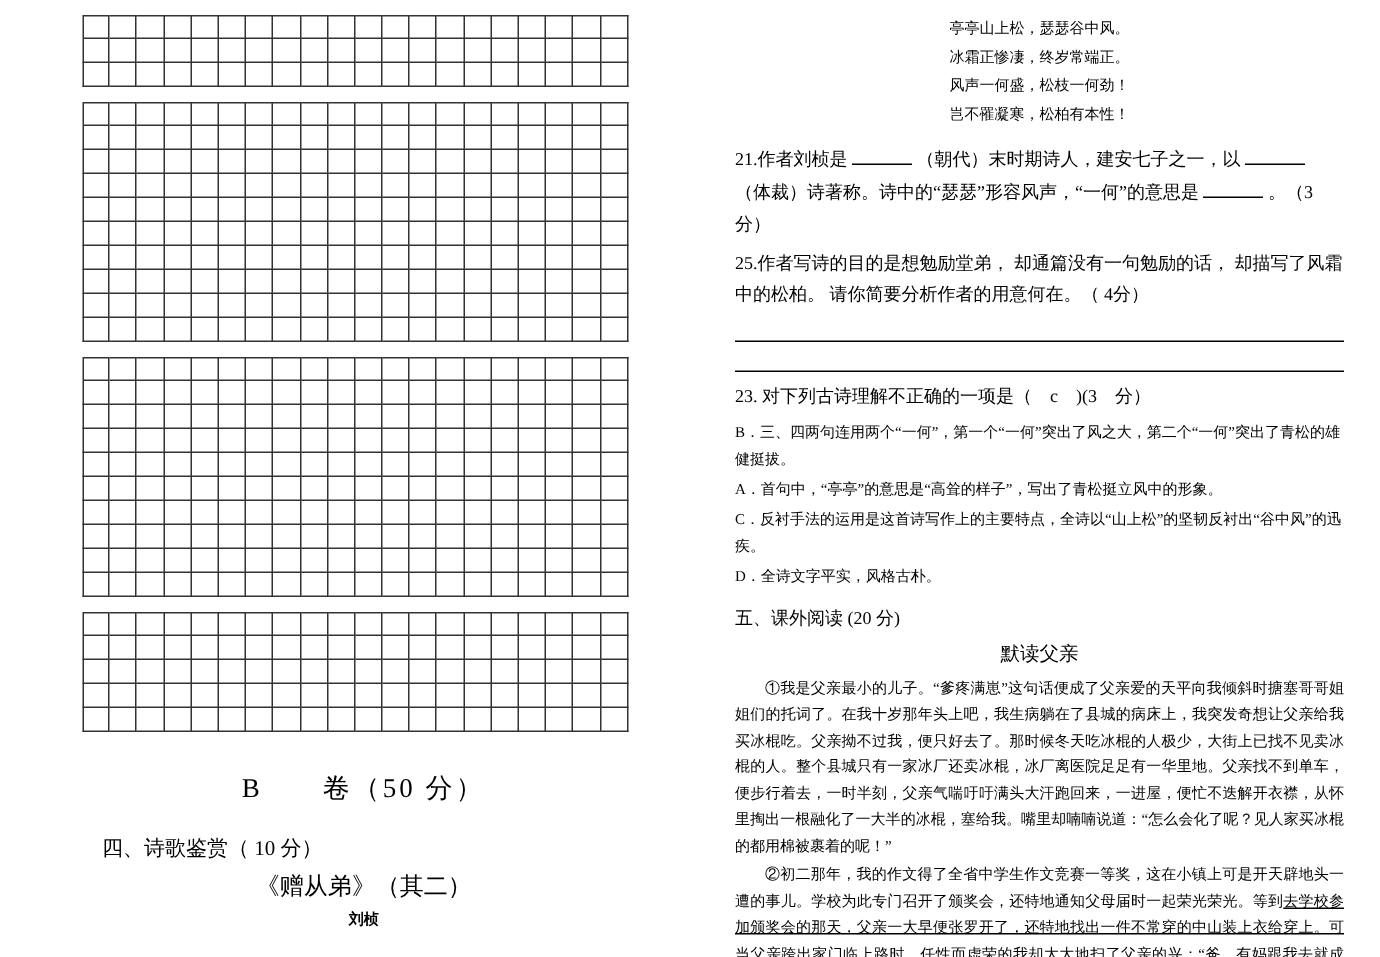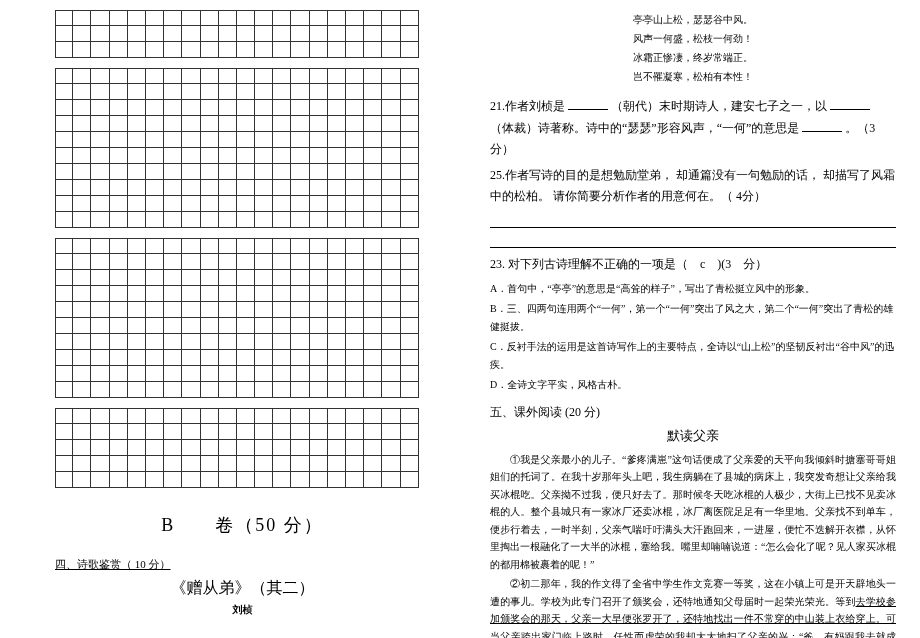--- a/index.html
+++ b/index.html
@@ -33,23 +33,22 @@
   .grid-block .grid-row + .grid-row .grid-cell { border-top: none; }
   .grid-row .grid-cell + .grid-cell { border-left: none; }
 
   .big-title {
     text-align: center;
     font-size: 18px;
     margin: 25px 0 20px 0;
     letter-spacing: 2px;
   }
   .sec-head {
-    font-size: 11px;
-    margin: 8px 0 6px 0;
-    text-decoration: underline;
+    font-size: 14px;
+    margin: 8px 0 6px 13px;
   }
   .poem-title { text-align: center; font-size: 16px; margin: 4px 0; }
   .poem-author { text-align: center; font-size: 10px; margin: 2px 0; font-weight: bold; }
 
   .poem-lines { text-align: center; font-size: 10px; line-height: 1.9; margin-bottom: 10px; }
 
   .q-text { font-size: 12px; line-height: 1.8; margin: 4px 0; }
   .q-text .blank { display: inline-block; border-bottom: 0.5px solid #000; min-width: 40px; height: 11px; vertical-align: baseline; }
   .blank-row { border-bottom: 0.5px solid #000; height: 14px; margin: 6px 0; }
 
@@ -697,44 +696,44 @@
   <div class="big-title">B　　卷（50 分）</div>
   <div class="sec-head">四、诗歌鉴赏（ 10 分）</div>
   <div class="poem-title">《赠从弟》（其二）</div>
   <div class="poem-author">刘桢</div>
 </div>
 
 <div class="page page-right">
 
   <div class="poem-lines">
     <div>亭亭山上松，瑟瑟谷中风。</div>
+    <div>冰霜正惨凄，终岁常端正。</div>
     <div>风声一何盛，松枝一何劲！</div>
-    <div>冰霜正惨凄，终岁常端正。</div>
     <div>岂不罹凝寒，松柏有本性！</div>
   </div>
 
   <div class="q-text">
     <span>21.作者刘桢是 </span><span class="blank"></span>
     <span>（朝代）末时期诗人，建安七子之一，以 </span><span class="blank"></span>
     <span>（体裁）诗著称。诗中的“瑟瑟”形容风声，“一何”的意思是 </span><span class="blank"></span>
     <span>。（3分）</span>
   </div>
 
   <div class="q-text">
     <span>25.作者写诗的目的是想勉励堂弟，</span>
     <span>却通篇没有一句勉励的话，</span>
     <span>却描写了风霜中的松柏。</span>
     <span>请你简要分析作者的用意何在。（ 4分）</span>
   </div>
   <div class="blank-row"></div>
   <div class="blank-row"></div>
 
   <div class="q-text">23. 对下列古诗理解不正确的一项是（　c　)(3　分）</div>
+  <div class="option">B．三、四两句连用两个“一何”，第一个“一何”突出了风之大，第二个“一何”突出了青松的雄健挺拔。</div>
   <div class="option">A．首句中，“亭亭”的意思是“高耸的样子”，写出了青松挺立风中的形象。</div>
-  <div class="option">B．三、四两句连用两个“一何”，第一个“一何”突出了风之大，第二个“一何”突出了青松的雄健挺拔。</div>
   <div class="option">C．反衬手法的运用是这首诗写作上的主要特点，全诗以“山上松”的坚韧反衬出“谷中风”的迅疾。</div>
   <div class="option">D．全诗文字平实，风格古朴。</div>
 
   <div class="section5-head">五、课外阅读 (20 分)</div>
   <div class="essay-title">默读父亲</div>
 
   <div class="essay">
     <p>①我是父亲最小的儿子。“爹疼满崽”这句话便成了父亲爱的天平向我倾斜时搪塞哥哥姐姐们的托词了。在我十岁那年头上吧，我生病躺在了县城的病床上，我突发奇想让父亲给我买冰棍吃。父亲拗不过我，便只好去了。那时候冬天吃冰棍的人极少，大街上已找不见卖冰棍的人。整个县城只有一家冰厂还卖冰棍，冰厂离医院足足有一华里地。父亲找不到单车，便步行着去，一时半刻，父亲气喘吁吁满头大汗跑回来，一进屋，便忙不迭解开衣襟，从怀里掏出一根融化了一大半的冰棍，塞给我。嘴里却喃喃说道：“怎么会化了呢？见人家买冰棍的都用棉被裹着的呢！”</p>
     <p>
       <span>②初二那年，我的作文得了全省中学生作文竞赛一等奖，这在小镇上可是开天辟地头一遭的事儿。学校为此专门召开了颁奖会，还特地通知父母届时一起荣光荣光。等到</span><span class="underline">去学校参加颁奖会的那天，父亲一大早便张罗开了，还特地找出一件不常穿的中山装上衣给穿上。可当</span><span>父亲跨出家门临上路时，任性而虚荣的我却大大地扫了父亲的兴：“爸，有妈跟我去就成了，你就别去了。”父亲充满喜悦的脸一下子凝固了。那表情就像小孩子欢欢喜喜跟着大人去看电影却被拦在了门外一般张皇而又绝望。迎着爸妈投放给我的疑惑的眼神，我好一阵不说话，只是任性地呆在家里不出门。父亲犹疑思忖了片刻，用极尽坦然却终究掩饰不住的有些颤抖的声音说：“爸这就不去了。”父亲已经破译出了我心底的秘密：我是嫌看似木讷、敦厚且瘦黑而显苍老的父亲丢我的人啊！看着父亲颓然地回到屋里，我这才放心和妈妈兴高采烈地去了学校。可是，颁奖大会完毕后，却有一个同学告诉我：你和你妈风风光光坐在讲台上接受校领导颁奖</span>

